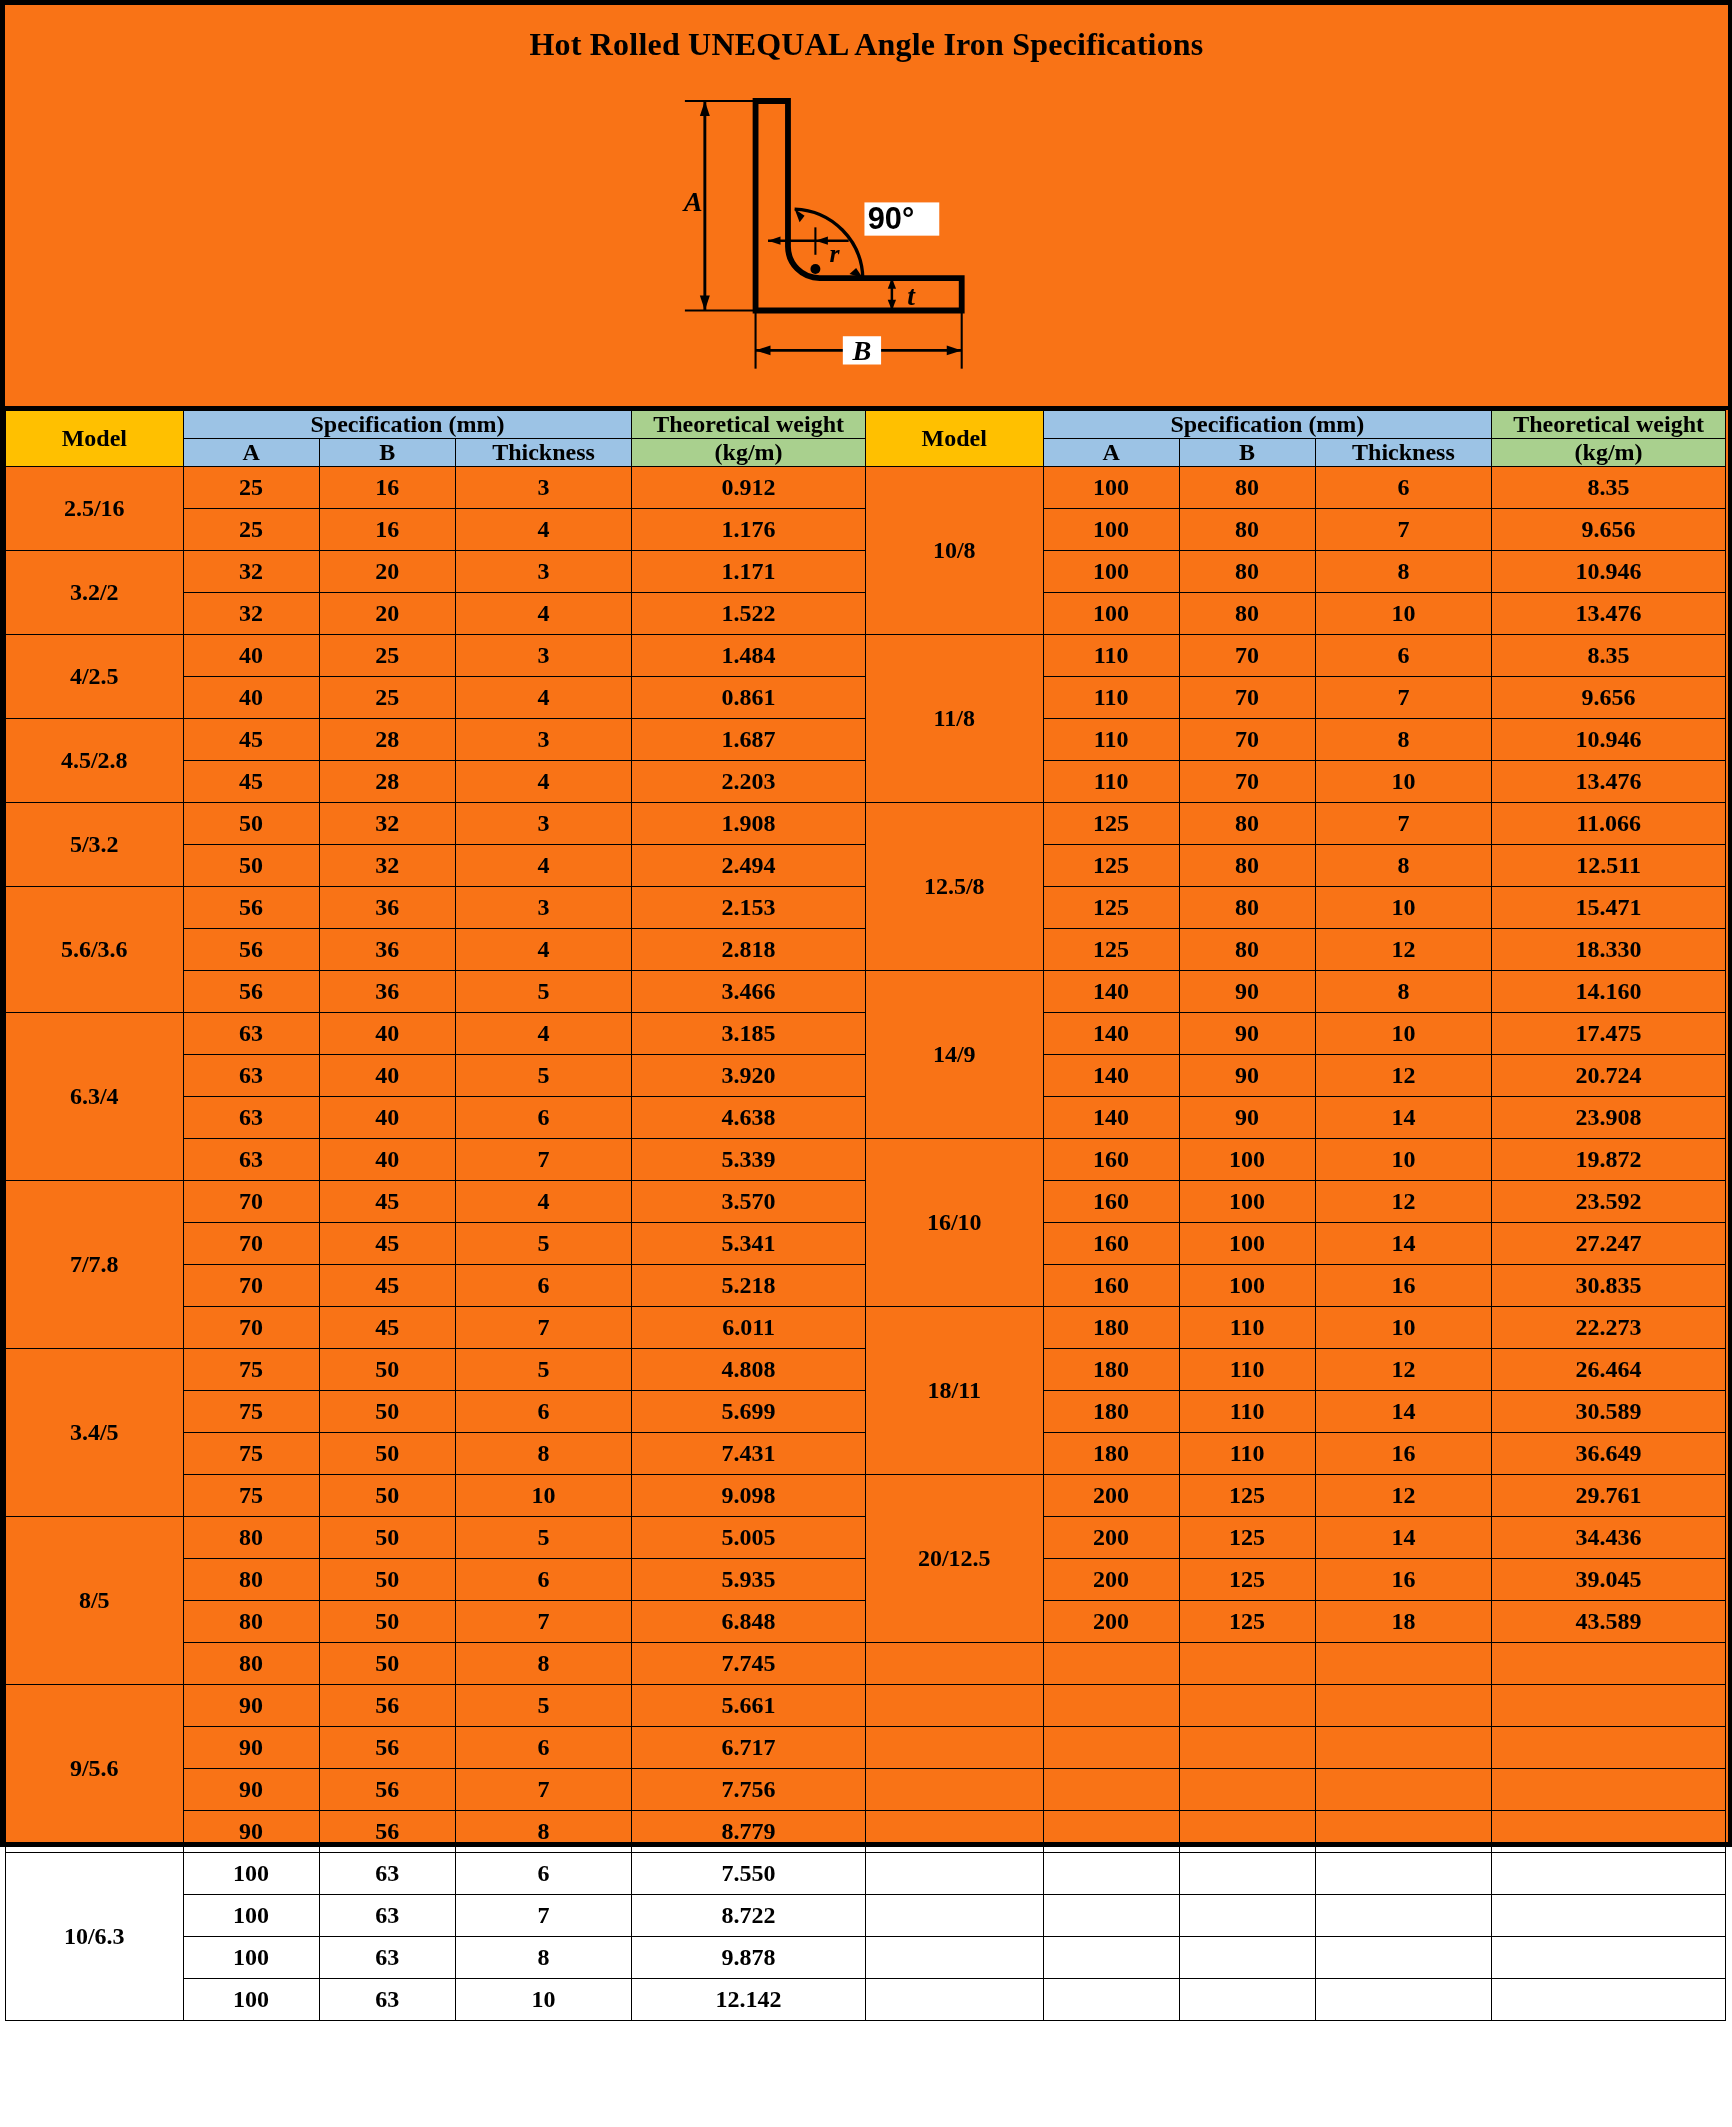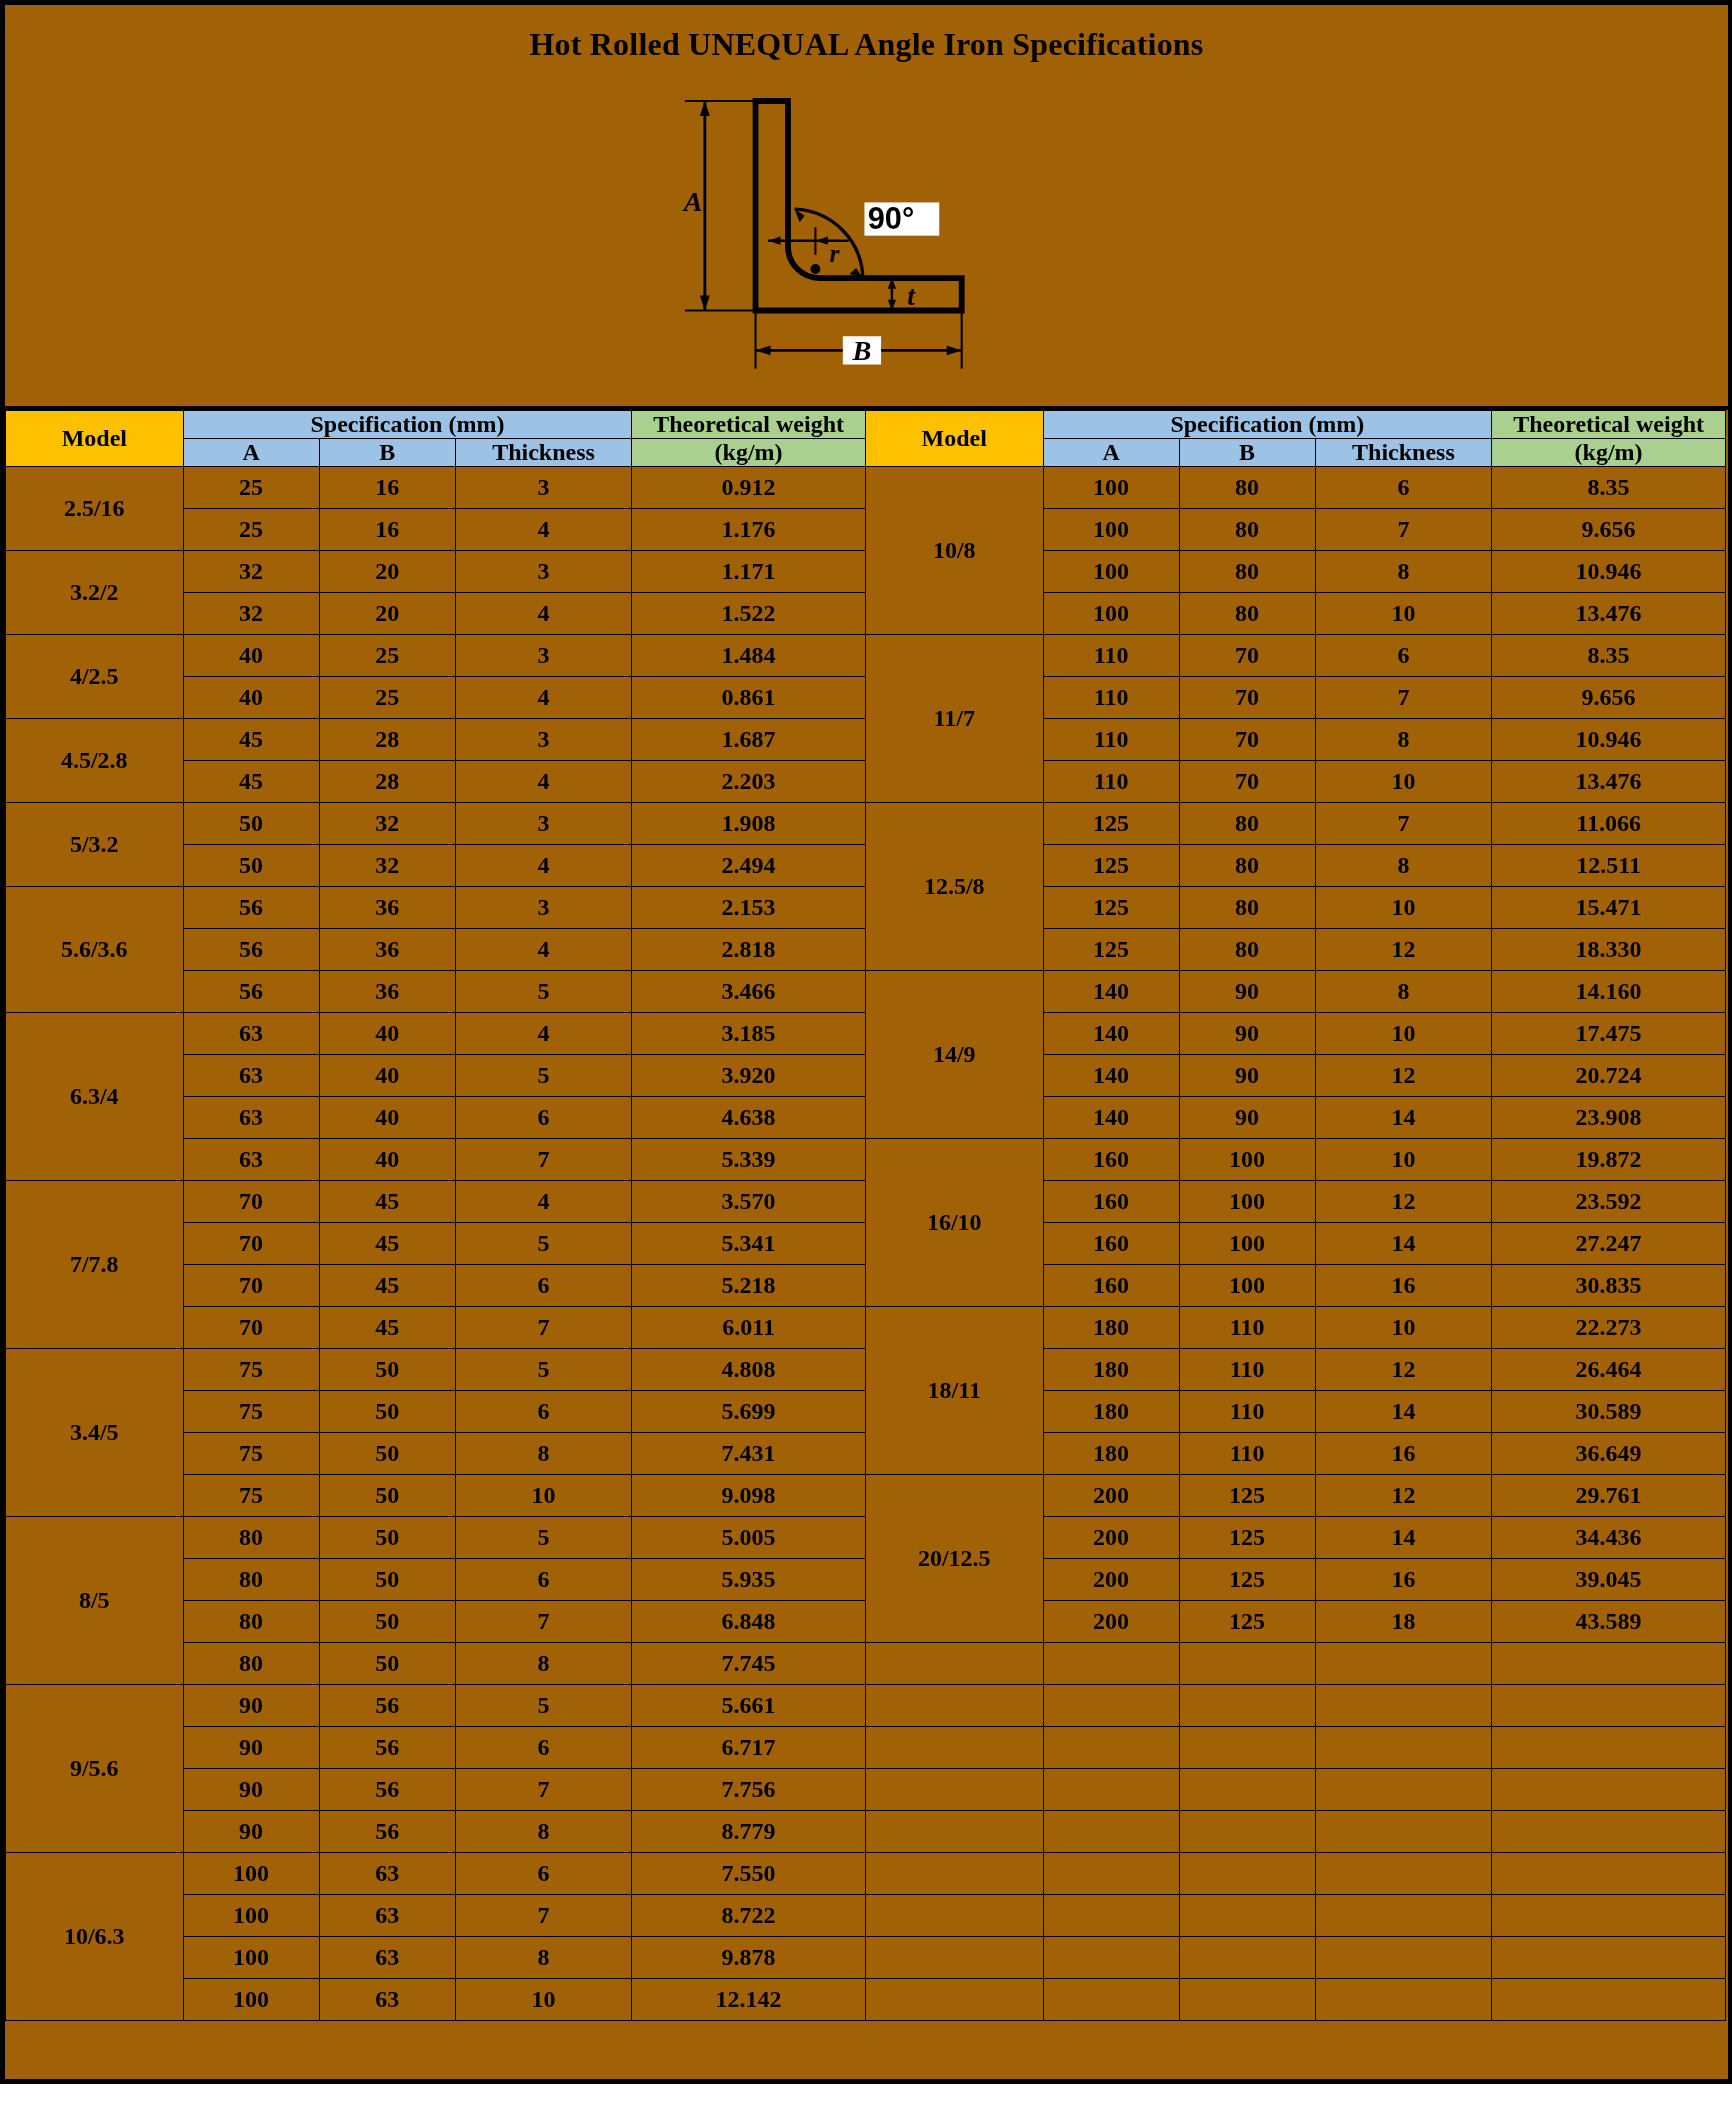--- a/index.html
+++ b/index.html
@@ -7,23 +7,23 @@
     margin: 0; padding: 0;
     background: #ffffff;
   }
   body {
     width: 1733px; height: 2127px;
     font-family: "Liberation Serif", "DejaVu Serif", serif;
     overflow: hidden;
   }
 
   .page {
-    width: 1733px; height: 2084px;
+    width: 1733px; height: 1847px;
     border: 5.8px solid #000;
-    background: #a16207;
+    background: #f97316;
     position: relative;
     display: flex;
     flex-direction: column;
   }
 
   
   .head-band {
     height: 405px;
     border-bottom: 4.2px solid #000;
     position: relative;
@@ -210,21 +210,21 @@
           <td>80</td>
           <td>10</td>
           <td>13.476</td>
         </tr>
         <tr>
           <td class="model-cell" rowspan="2">4/2.5</td>
           <td>40</td>
           <td>25</td>
           <td>3</td>
           <td>1.484</td>
-          <td class="model-cell" rowspan="4">11/7</td>
+          <td class="model-cell" rowspan="4">11/8</td>
           <td>110</td>
           <td>70</td>
           <td>6</td>
           <td>8.35</td>
         </tr>
         <tr>
           <td>40</td>
           <td>25</td>
           <td>4</td>
           <td>0.861</td>

